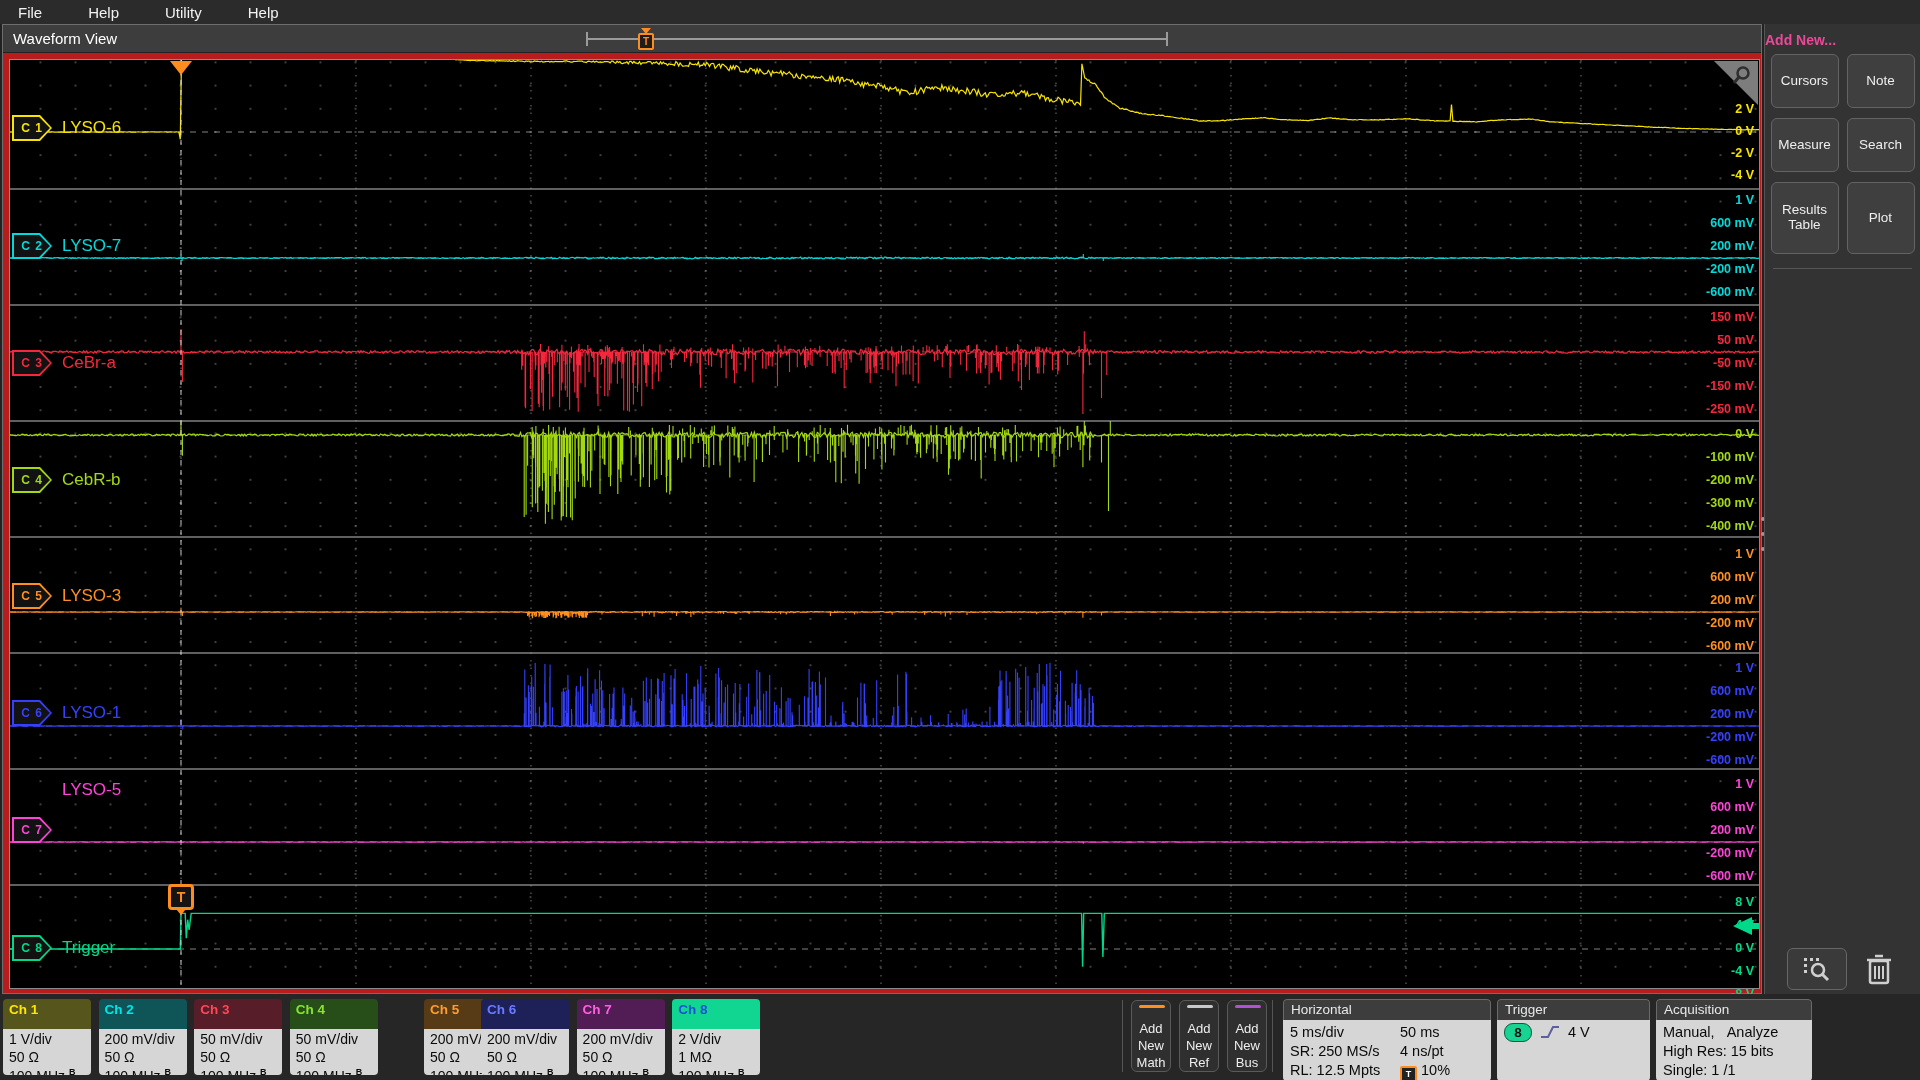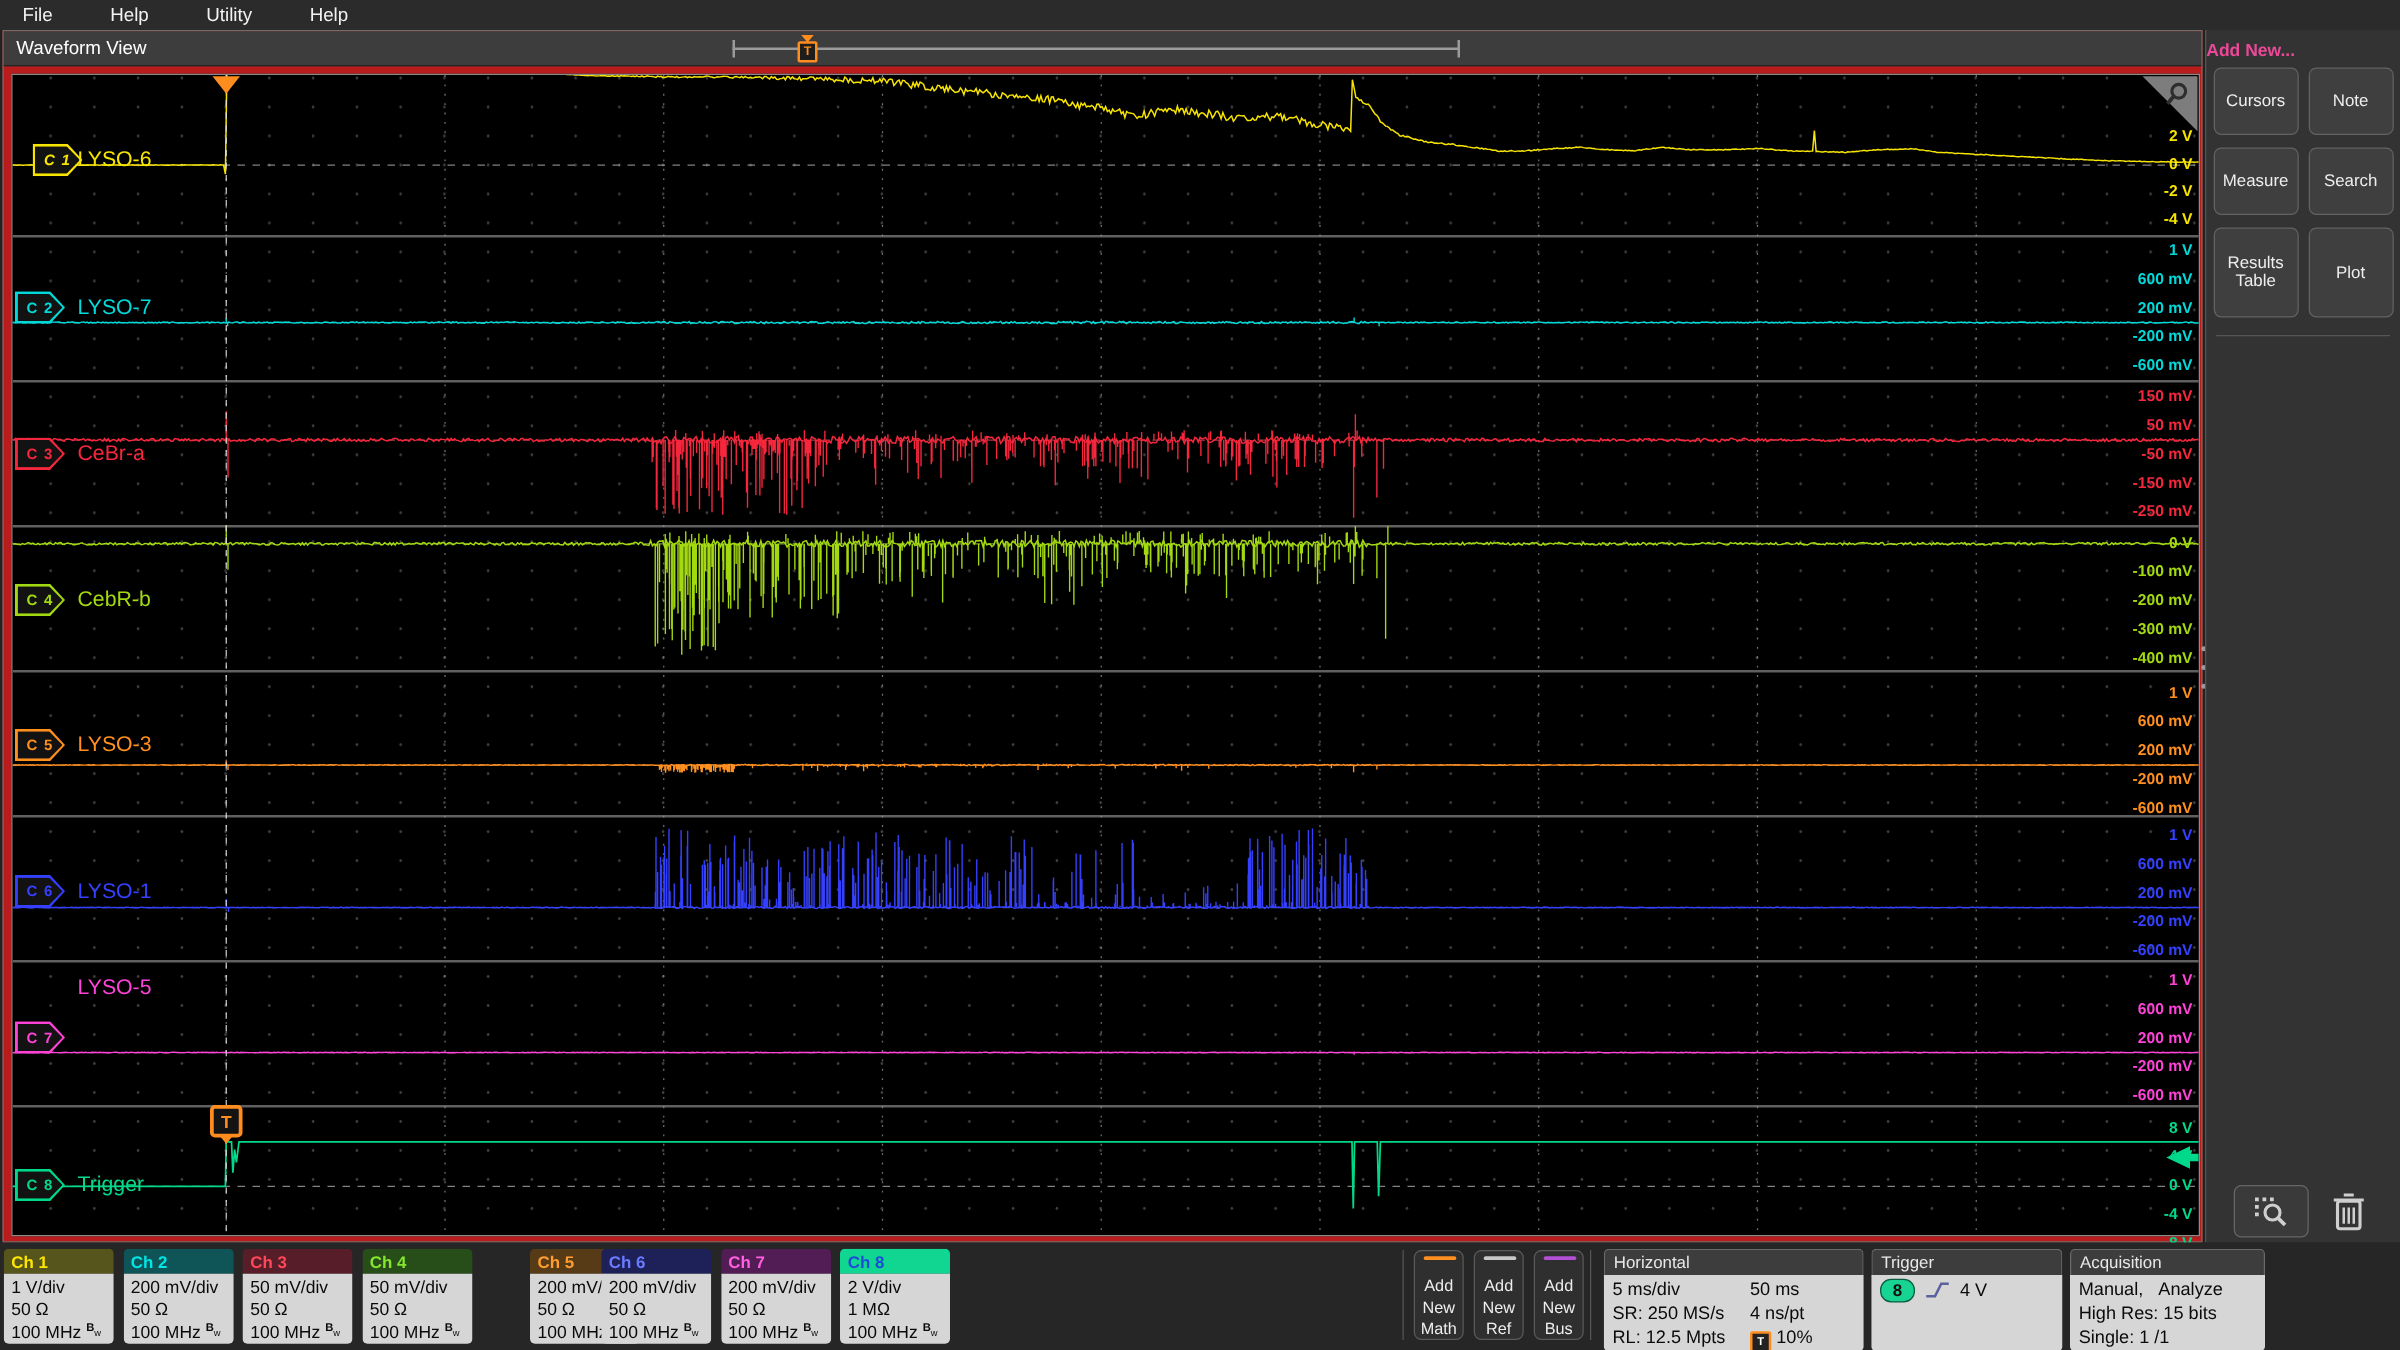--- a/index.html
+++ b/index.html
@@ -42,21 +42,21 @@
   #sidebar{position:absolute;left:1764px;top:24px;width:156px;height:970px;background:#333;border-left:1px solid #555;box-sizing:border-box;}
   #addnew-title{margin:8px 0 6px 0;text-align:left;color:#ec4899;font-size:14px;font-weight:bold;}
   #addnew-grid{display:grid;grid-template-columns:68px 68px;gap:10px 8px;justify-content:center;}
   .side-btn{background:#3f3f3f;border:1px solid #636363;border-radius:6px;color:#eee;font-size:13.5px;text-align:center;padding:17px 2px;min-height:18px;display:flex;align-items:center;justify-content:center;line-height:1.1;cursor:pointer;}
   #side-divider{margin:14px 8px 0 8px;border-top:1px solid #555;}
   #zoom-btn{position:absolute;left:22px;top:924px;width:58px;height:40px;background:#3a3a3a;border:1px solid #666;border-radius:6px;display:flex;align-items:center;justify-content:center;cursor:pointer;}
   #trash-btn{position:absolute;left:92px;top:926px;width:44px;height:38px;display:flex;align-items:center;justify-content:center;cursor:pointer;}
   
   #bottombar{position:absolute;left:0;top:994px;width:1920px;height:86px;background:#262626;}
   .ch-badge{position:absolute;top:5px;width:88px;height:76px;border-radius:4px;overflow:hidden;cursor:pointer;}
-  .ch-badge .hd{height:20px;font-size:13.5px;font-weight:bold;padding-left:6px;line-height:21px;}
+  .ch-badge .hd{height:30px;font-size:13.5px;font-weight:bold;padding-left:6px;line-height:21px;}
   .ch-badge .bd{height:55px;background:#d6d6d6;color:#0a0a0a;font-size:14px;line-height:1.28;padding:2px 0 0 6px;}
   .bw-sup{font-size:9px;vertical-align:super;font-weight:bold;}
   .bw-sub{font-size:7.5px;vertical-align:middle;}
   .vdiv{position:absolute;top:6px;width:1px;height:72px;background:#555;}
   .addnew-btn{position:absolute;top:6px;width:40px;height:72px;background:#2f2f2f;border:1px solid #5a5a5a;border-radius:6px;color:#eee;font-size:13px;text-align:center;line-height:1.3;padding-top:20px;box-sizing:border-box;cursor:pointer;}
   .addnew-btn .strip{position:absolute;left:7px;top:4px;width:26px;height:3px;border-radius:2px;}
   .panel{position:absolute;top:5px;border-radius:4px;overflow:hidden;}
   .panel .phd{height:20px;background:#3d3d3d;color:#e8e8e8;font-size:13.5px;padding-left:7px;line-height:20px;border:1px solid #6a6a6a;border-bottom:none;border-radius:4px 4px 0 0;}
   .panel .pbd{background:#d6d6d6;color:#0a0a0a;font-size:14.5px;padding:3px 7px 4px 7px;line-height:1.32;}
   .hrow{display:flex;}
@@ -170,21 +170,21 @@
             <path d="M-0.5 889.0L170.3 889.0L171.0 853.4L175.2 853.4L176.3 878.1L177.7 859.7L179.1 870.0L181.2 853.4L1071.6 853.4L1072.6 906.8L1073.7 853.4L1091.8 853.4L1092.9 897.0L1094.3 853.4L1753.0 853.4" fill="none" stroke="#00d98a" stroke-width="1.4"></path>
           </g>
           <line x1="171" y1="0" x2="171" y2="928" stroke="#e0e0e0" stroke-width="1" stroke-dasharray="5 5" opacity="0.9"></line>
           <polygon points="1723,866 1742,857 1742,863 1749,863 1749,869 1742,869 1742,875" fill="#00d98a"></polygon>
         </svg>
       <div id="overlays">
           <div class="axis-label" style="left: 1674px; top: 42px; color: rgb(247, 228, 0);">2 V</div>
           <div class="axis-label" style="left: 1674px; top: 64px; color: rgb(247, 228, 0);">0 V</div>
           <div class="axis-label" style="left: 1674px; top: 86px; color: rgb(247, 228, 0);">-2 V</div>
           <div class="axis-label" style="left: 1674px; top: 108px; color: rgb(247, 228, 0);">-4 V</div>
-          <div class="ch-tag" style="left: 16px; top: 55px; font-style: italic;">
+          <div class="ch-tag" style="left: 2px; top: 55px;">
             <div class="outer tag-clip" style="background:#f7e400;inset:0;position:absolute"></div>
             <div class="inner tag-clip" style="color:#f7e400">C 1</div>
           </div>
           <div class="ch-label" style="left: 52px; top: 58px; color: rgb(247, 228, 0);">LYSO-6</div>
           <div class="axis-label" style="left: 1674px; top: 132.5px; color: rgb(0, 218, 218);">1 V</div>
           <div class="axis-label" style="left: 1674px; top: 155.5px; color: rgb(0, 218, 218);">600 mV</div>
           <div class="axis-label" style="left: 1674px; top: 178.5px; color: rgb(0, 218, 218);">200 mV</div>
           <div class="axis-label" style="left: 1674px; top: 201.5px; color: rgb(0, 218, 218);">-200 mV</div>
           <div class="axis-label" style="left: 1674px; top: 224.5px; color: rgb(0, 218, 218);">-600 mV</div>
           <div class="ch-tag" style="left: 2px; top: 173px;">

